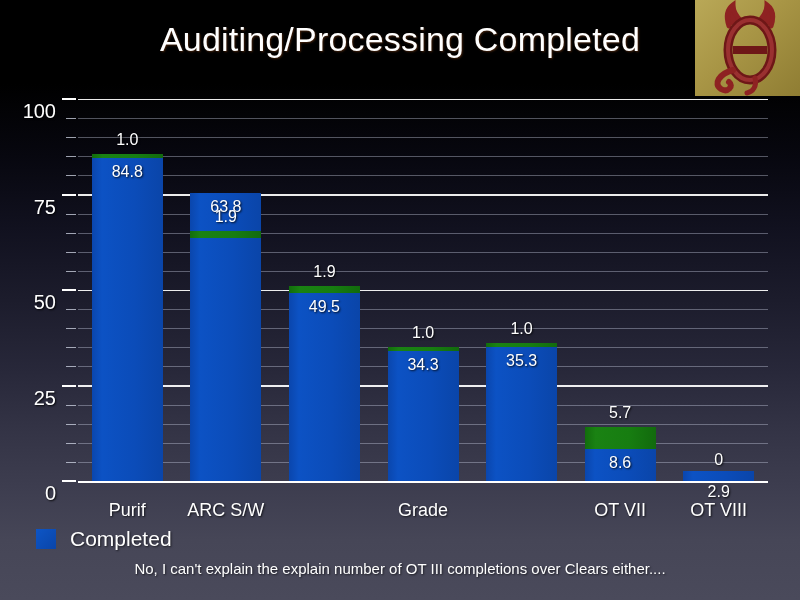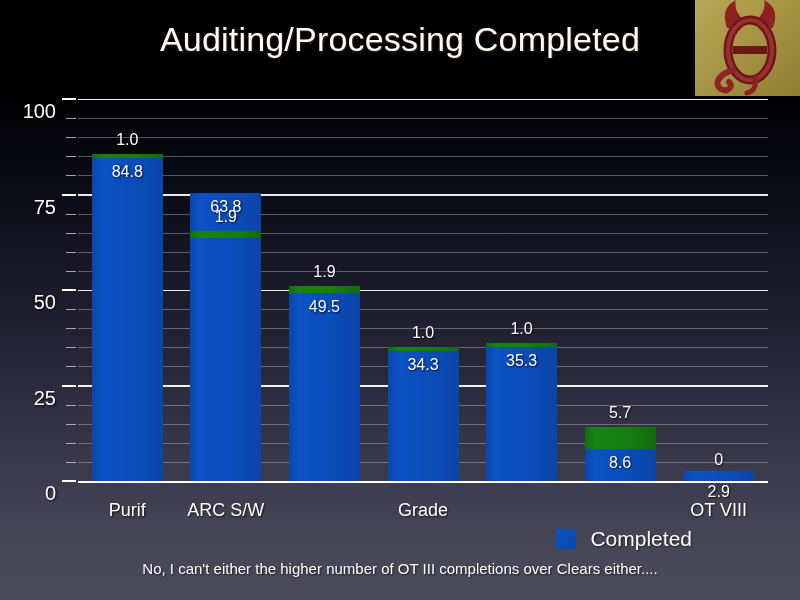--- a/index.html
+++ b/index.html
@@ -147,24 +147,25 @@
     text-shadow: 1px 1px 2px rgba(0,0,0,0.7);
     white-space: nowrap;
     margin-top: 12px;
   }
 
   
   .legend {
     position: absolute;
     left: 0;
     top: 527px;
-    width: 692px;
+    width: 760px;
     display: flex;
-    justify-content: flex-end;
+    justify-content: space-between;
     gap: 118px;
+    padding-left: 36px;
   }
   .legend-item {
     display: flex;
     align-items: center;
     gap: 14px;
   }
   .swatch {
     width: 20px;
     height: 20px;
     display: block;
@@ -304,31 +305,32 @@
         </div>
       </div>
       <div class="bar-group" style="left: 506.643px; width: 71px; height: 54.626px;">
         <div class="seg completed" style="height: 32.852px;">
           <div class="val inside-completed">8.6</div>
         </div>
         <div class="seg started" style="height: 21.774px; bottom: 32.852px;">
           <div class="val above">5.7</div>
         </div>
       </div>
+      <div class="xlabel" style="left: 492.857px; width: 98.5714px;">OT VII</div>
       <div class="bar-group" style="left: 605.214px; width: 71px; height: 11.078px;">
         <div class="seg completed" style="height: 11.078px;">
           <div class="val below">2.9</div>
         </div>
         <div class="val above" style="bottom: 13.078px; top: auto;">0</div>
       </div>
       <div class="xlabel" style="left: 591.429px; width: 98.5714px;">OT VIII</div>
       <div class="gridline baseline"></div>
     </div>
 
   <div class="legend">
     <div class="legend-item">
       <span class="swatch completed"></span>
       <span class="legend-label">Completed</span>
     </div>
   </div>
 
-  <div class="caption">No, I can't either the higher number of OT III completions over Clears either....</div>
+  <div class="caption">No, I can't explain the explain number of OT III completions over Clears either....</div>
 </div>
 
 </body></html>

